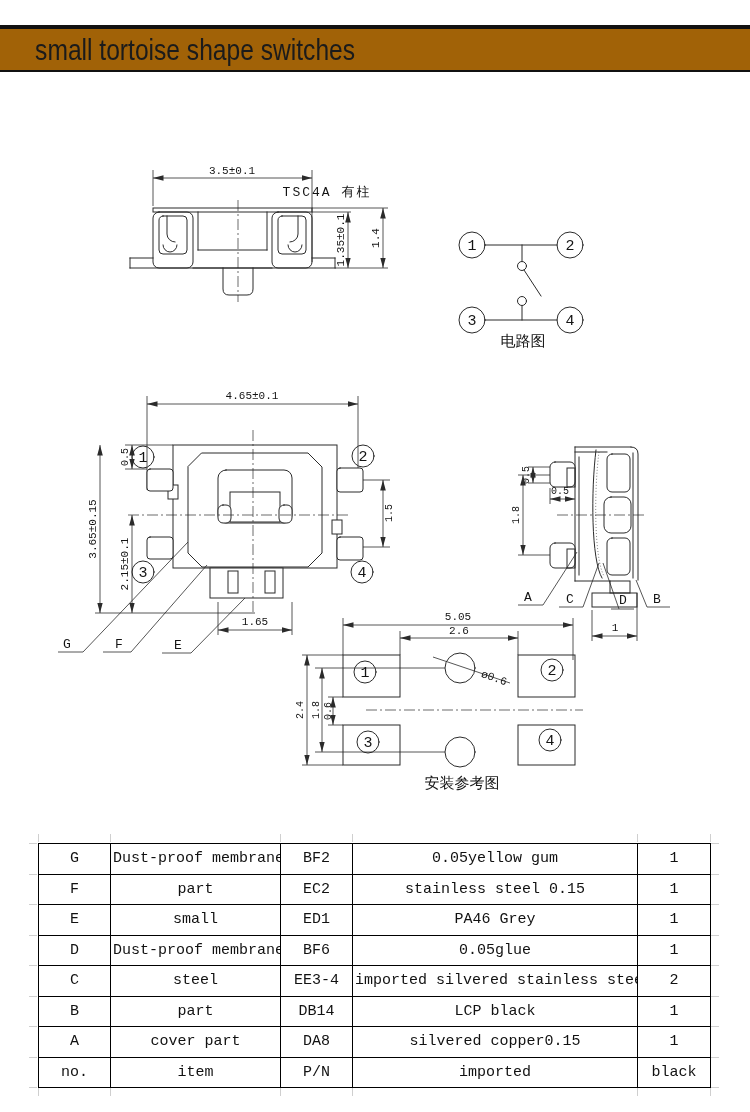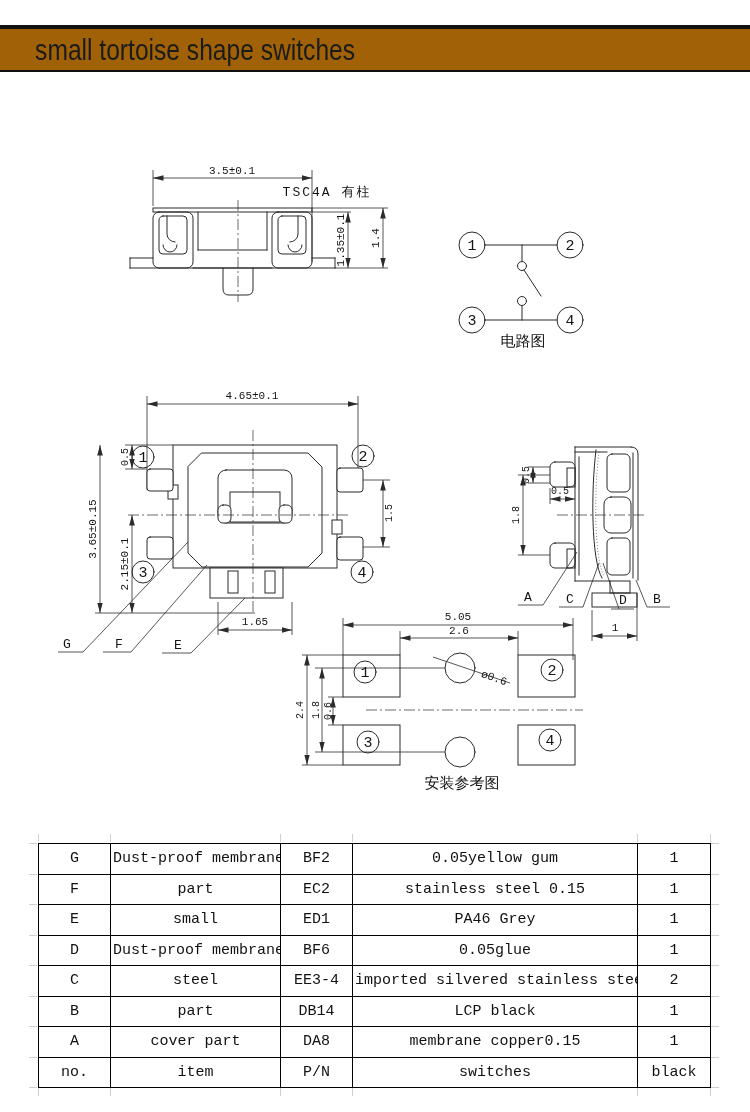--- a/index.html
+++ b/index.html
@@ -329,28 +329,28 @@
             <td>B</td>
             <td>part</td>
             <td>DB14</td>
             <td>LCP black</td>
             <td>1</td>
           </tr>
           <tr>
             <td>A</td>
             <td>cover part</td>
             <td>DA8</td>
-            <td>membrane copper0.15</td>
+            <td>silvered copper0.15</td>
             <td>1</td>
           </tr>
           <tr>
             <td>no.</td>
             <td>item</td>
             <td>P/N</td>
-            <td>switches</td>
+            <td>imported</td>
             <td>black</td>
           </tr>
         </tbody>
     </table>
   </div>
 
 <div class="tick" style="left: 38px; top: 834px; width: 1px; height: 8px;"></div>
     <div class="tick" style="left: 38px; top: 1088px; width: 1px; height: 8px;"></div>
     <div class="tick" style="left: 110px; top: 834px; width: 1px; height: 8px;"></div>
     <div class="tick" style="left: 110px; top: 1088px; width: 1px; height: 8px;"></div>

